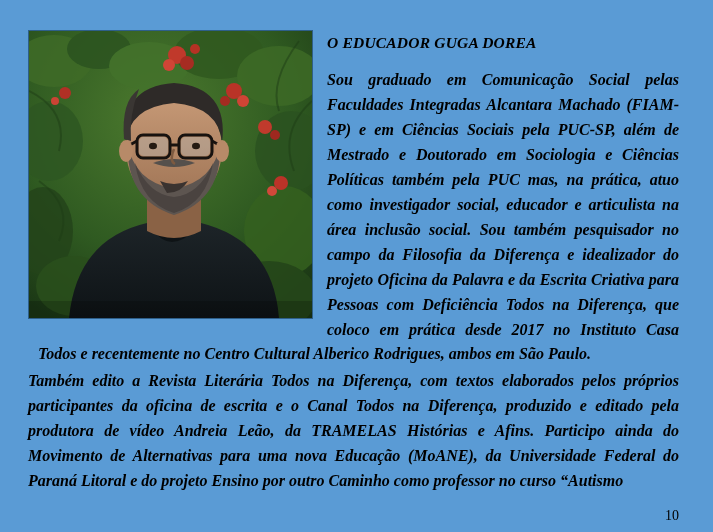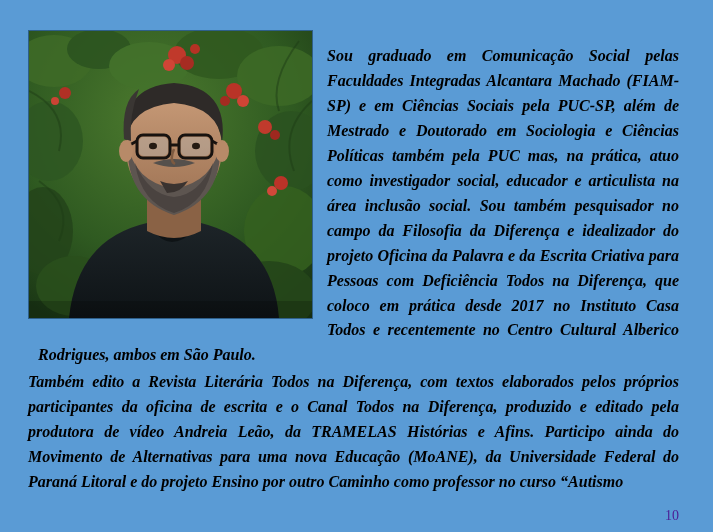--- a/index.html
+++ b/index.html
@@ -67,21 +67,21 @@
     content: "";
     display: block;
     clear: both;
   }
   .page-number {
     position: absolute;
     right: 34px;
     bottom: 8px;
     font-family: "Liberation Serif", serif;
     font-size: 14px;
-    color: #4c1d95;
+    color: #000000;
   }
 </style>
 </head>
 <body>
 
 <div class="page">
   <div class="content clearfix">
 
     <div class="photo">
       <svg width="283" height="287" viewBox="0 0 283 287" xmlns="http://www.w3.org/2000/svg">
@@ -171,20 +171,21 @@
 
         <path d="M145 118 Q140 130 146 133" stroke="#7d5a40" stroke-width="2.5" fill="none"></path>
 
         <ellipse cx="97" cy="120" rx="7" ry="11" fill="#b78a68"></ellipse>
         <ellipse cx="193" cy="120" rx="7" ry="11" fill="#b78a68"></ellipse>
 
         <rect x="0" y="270" width="283" height="17" fill="#000" opacity="0.18"></rect>
       </svg>
     </div>
 
+    <div class="heading">O EDUCADOR GUGA DOREA</div>
 
     <div class="para p1">Sou graduado em Comunicação Social pelas Faculdades Integradas Alcantara Machado (FIAM-SP) e em Ciências Sociais pela PUC-SP, além de Mestrado e Doutorado em Sociologia e Ciências Políticas também pela PUC mas, na prática, atuo como investigador social, educador e articulista na área inclusão social. Sou também pesquisador no campo da Filosofia da Diferença e idealizador do projeto Oficina da Palavra e da Escrita Criativa para Pessoas com Deficiência Todos na Diferença, que coloco em prática desde 2017 no Instituto Casa Todos e recentemente no Centro Cultural Alberico Rodrigues, ambos em São Paulo.</div>
 
     <div class="para p2">Também edito a Revista Literária Todos na Diferença, com textos elaborados pelos próprios participantes da oficina de escrita e o Canal Todos na Diferença, produzido e editado pela produtora de vídeo Andreia Leão, da TRAMELAS Histórias e Afins. Participo ainda do Movimento de Alternativas para uma nova Educação (MoANE), da Universidade Federal do Paraná Litoral e do projeto Ensino por outro Caminho como professor no curso “Autismo</div>
 
   </div>
 
   <div class="page-number">10</div>
 </div>
 

